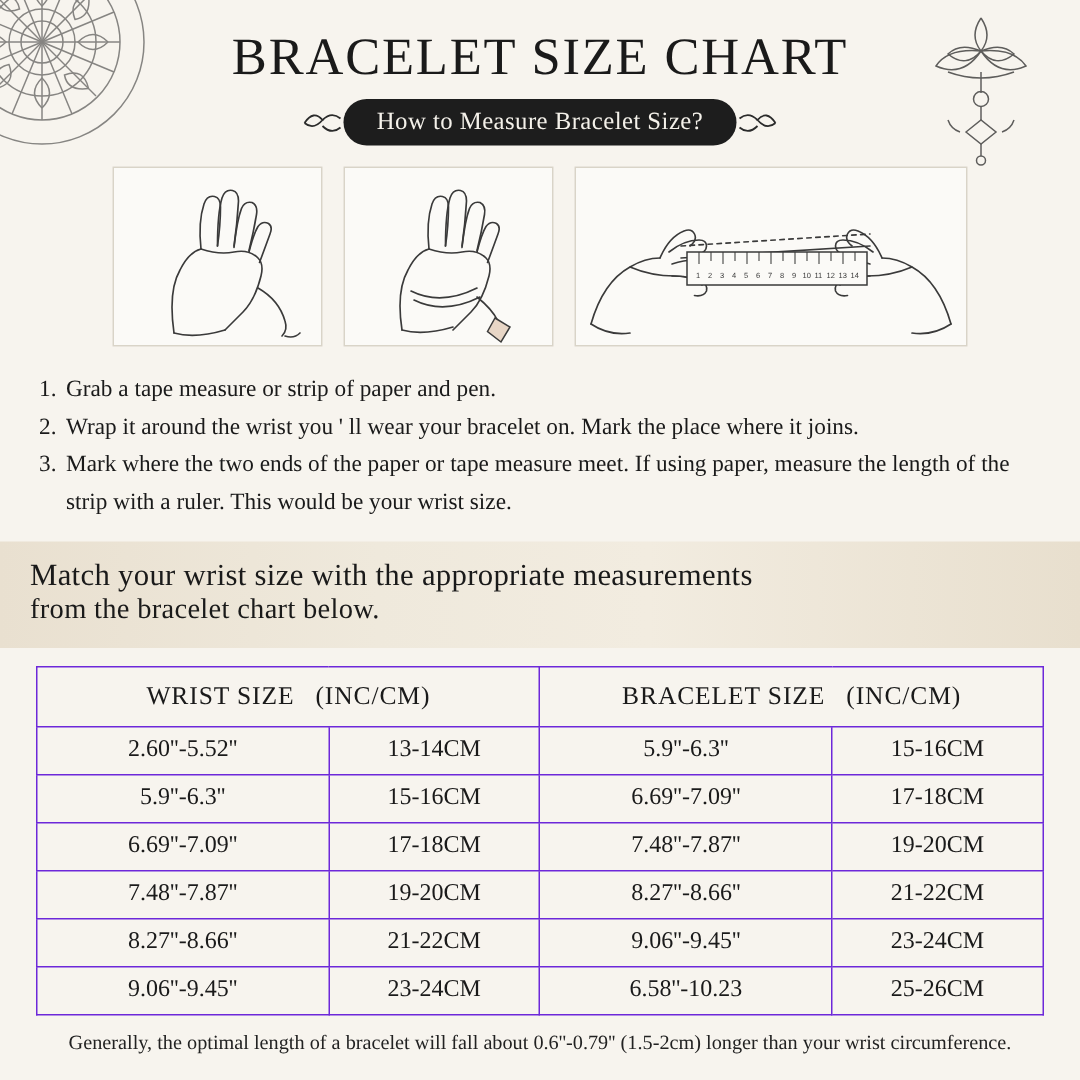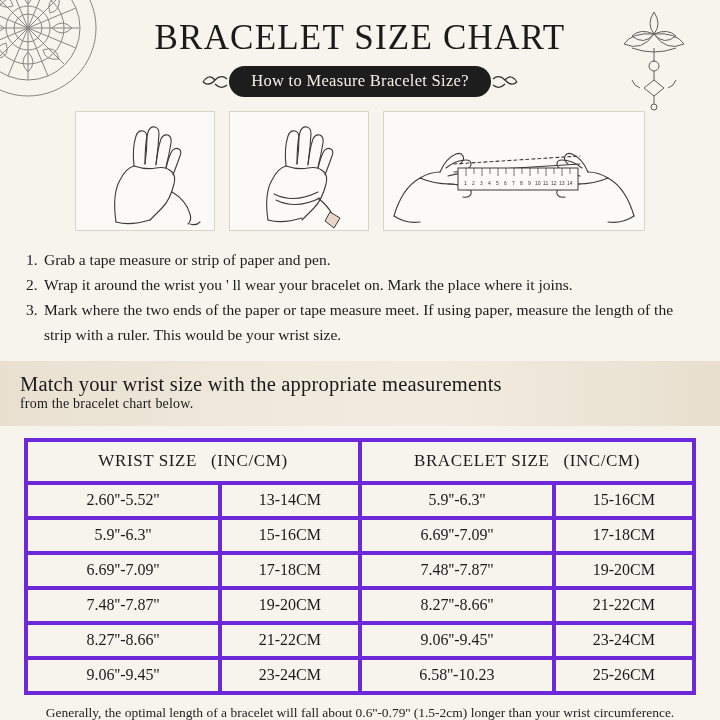--- a/index.html
+++ b/index.html
@@ -69,30 +69,30 @@
   .steps .txt { flex:1; }
 
   
   .match-band {
     margin-top:14px;
     background:linear-gradient(90deg,#e9e0d0 0%, #efe9dc 35%, #f2ece0 60%, #e8dfce 100%);
     padding:12px 20px 14px;
     text-align:left;
   }
   .match-band .l1 { font-size:20.5px; letter-spacing:.2px; }
-  .match-band .l2 { font-size:14px; letter-spacing:.2px; }
+  .match-band .l2 { font-size:19px; letter-spacing:.2px; }
 
   
   table {
     width:672px; margin:12px auto 0;
     border-collapse:collapse;
     font-size:16px;
   }
   th, td {
-    border:4px solid #6d28d9;
+    border:1px solid #6d28d9;
     text-align:center;
     padding:6px 4px 7px;
     font-weight:400;
   }
   th { font-size:17px; letter-spacing:.6px; padding:9px 4px 10px; }
   th .gap { display:inline-block; width:14px; }
   col.c1 { width:29%; }
   col.c2 { width:21%; }
   col.c3 { width:29%; }
   col.c4 { width:21%; }

